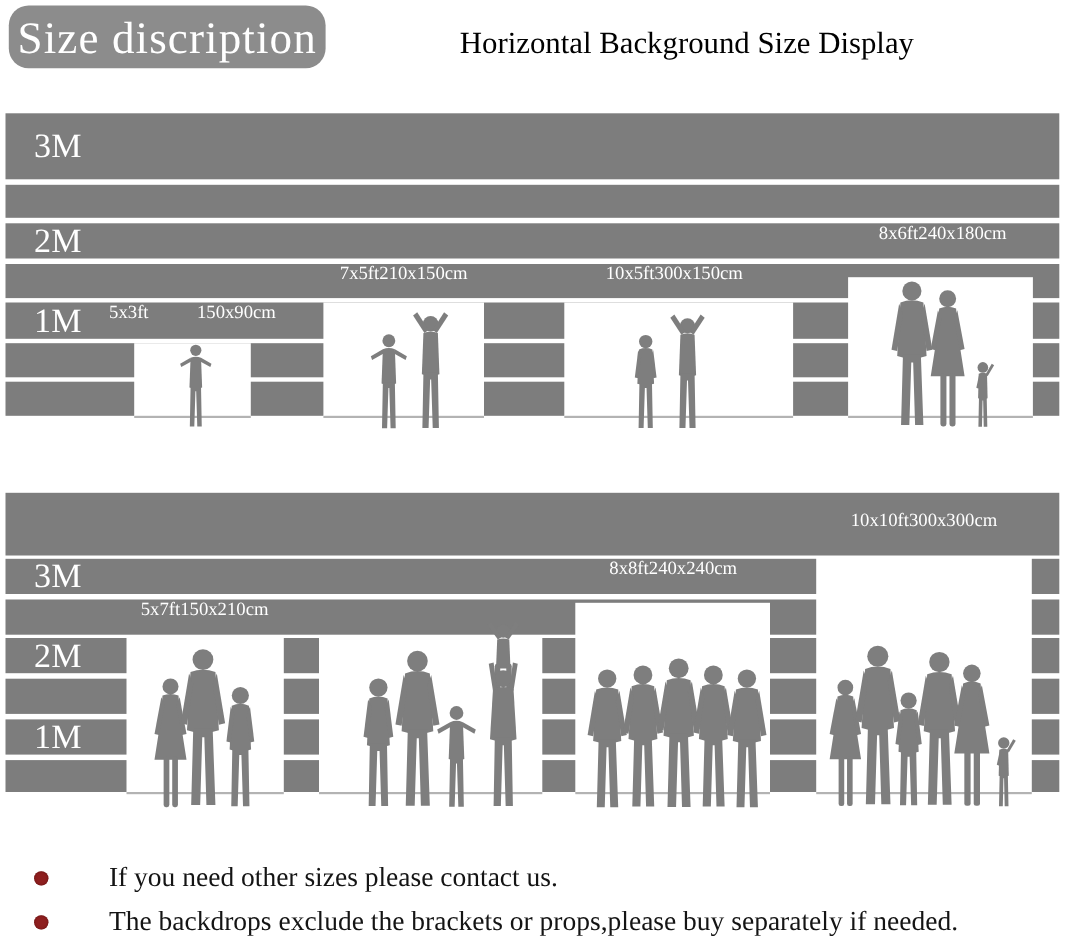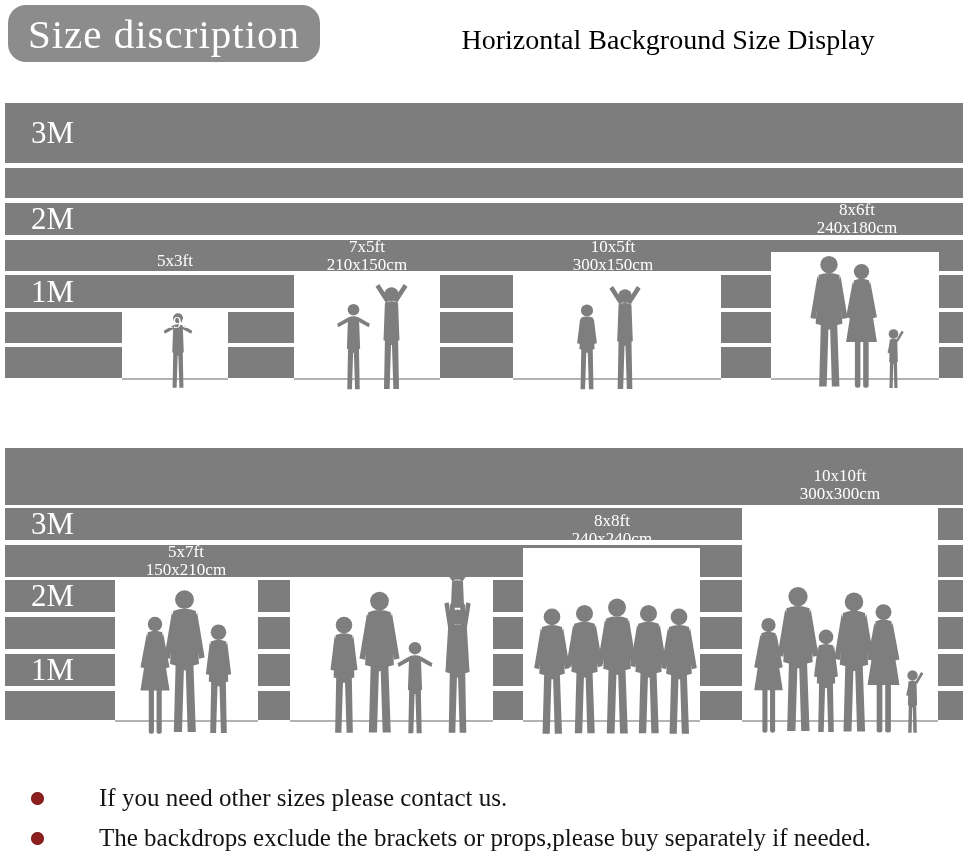--- a/index.html
+++ b/index.html
@@ -3,31 +3,31 @@
 <meta charset="utf-8">
 <style>
   :root{
     --bar-gray:#7d7d7d; --badge-gray:#8c8c8c; --silhouette-gray:#7e7e7e;
     --bullet-red:#8e1f1f; --text-black:#141414; --ground-line:#b3b3b3; --label-white:#ffffff;
   }
   html,body{margin:0;padding:0;}
   body{width:968px;height:857px;position:relative;overflow:hidden;background:#fff;
        font-family:"Liberation Serif", serif;}
   #canvas{position:absolute;inset:0;}
-  .badge{position:absolute;left:8px;top:5px;width:312px;height:57px;border-radius:18px;
+  .badge{position:absolute;left:8px;top:5px;width:288px;height:57px;border-radius:18px;
          background:var(--badge-gray);display:flex;align-items:center;justify-content:center;}
   .badge span{color:#fff;font-size:41px;letter-spacing:1px;}
-  .page-title{position:absolute;left:418px;top:24px;width:500px;text-align:center;
+  .page-title{position:absolute;left:418px;top:24px;width:500px;
               color:#000;font-size:28px;white-space:nowrap;}
   .bar{position:absolute;left:5px;width:958px;background:var(--bar-gray);}
   .mlabel{position:absolute;left:26px;color:var(--label-white);font-size:31px;
           display:flex;align-items:center;height:100%;}
   .cutout{position:absolute;background:#ffffff;border-bottom:2px solid var(--ground-line);z-index:3;}
   .size-label{position:absolute;z-index:5;width:140px;color:var(--label-white);text-align:center;
-              font-size:17px;line-height:18px;display:flex;flex-direction:column;justify-content:center;}
+              font-size:17px;line-height:18px;display:flex;justify-content:center;}
   .figures{position:absolute;z-index:4;overflow:visible;}
   .fig{fill:var(--silhouette-gray);}
   .notes{position:absolute;left:0;top:778px;width:968px;}
   .note-line{position:absolute;left:0;width:968px;height:32px;display:flex;align-items:center;gap:38px;}
   .note-dot{width:13px;height:13px;border-radius:50%;background:var(--bullet-red);
             margin-left:31px;margin-right:17px;flex:0 0 auto;box-shadow:inset 0 0 2px #5a0f0f;}
   .note-text{color:var(--text-black);font-size:25px;white-space:nowrap;}
   .clip-strip{position:absolute;left:0;top:852px;width:968px;height:5px;overflow:hidden;}
 </style>
 </head>

